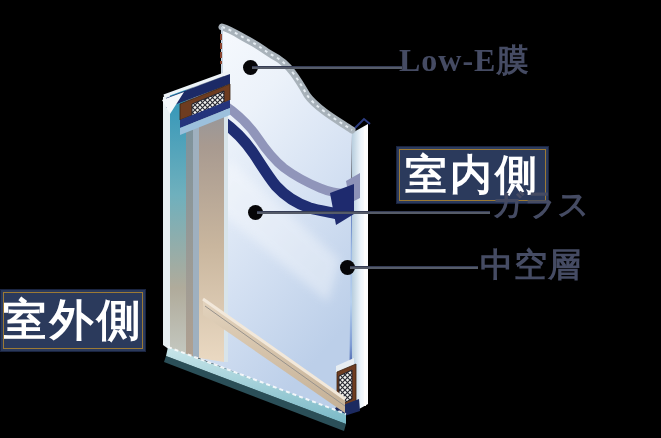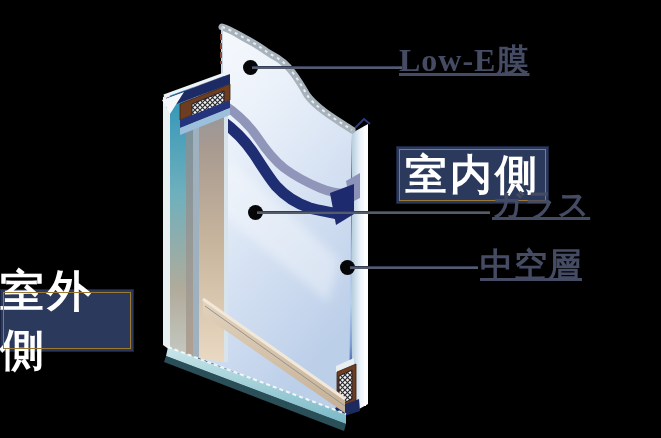--- a/index.html
+++ b/index.html
@@ -20,40 +20,39 @@
   }
   .stage{position:relative;width:661px;height:438px;background:var(--background);}
   .stage svg{position:absolute;left:0;top:0;}
 
   .callout-text{
     position:absolute;
     color:var(--label-text);
     font-weight:bold;
     letter-spacing:1px;
     white-space:nowrap;
-    text-decoration:underline;
   }
   .lbl-lowe{left:399px;top:41px;font-size:32px;line-height:38px;}
   .lbl-glass{left:492px;top:186px;font-size:31px;line-height:37px;}
   .lbl-air{left:480px;top:245px;font-size:33px;line-height:40px;}
 
   .side-badge{
     position:absolute;
     background:var(--side-box-bg);
     color:var(--side-box-text);
     outline:1px solid var(--side-box-border-gold);
     outline-offset:-4px;
     display:flex;align-items:center;justify-content:center;
     font-weight:bold;
     letter-spacing:3px;
     box-shadow:0 0 0 1px #1a2440 inset;
     margin-top:40px;
   }
   .badge-indoor{left:396px;top:106px;width:153px;height:58px;font-size:42px;}
-  .badge-outdoor{left:0px;top:249px;width:134px;height:63px;font-size:44px;}
+  .badge-outdoor{left:0px;top:249px;width:146px;height:63px;font-size:44px;}
 
   .leader-line{
     position:absolute;height:2px;
     background:var(--leader-line);
     border-top:1px solid var(--leader-line-top);
   }
   .line-lowe{left:252px;top:66px;width:150px;}
   .line-glass{left:257px;top:211px;width:233px;}
   .line-air{left:350px;top:266px;width:128px;}
 

